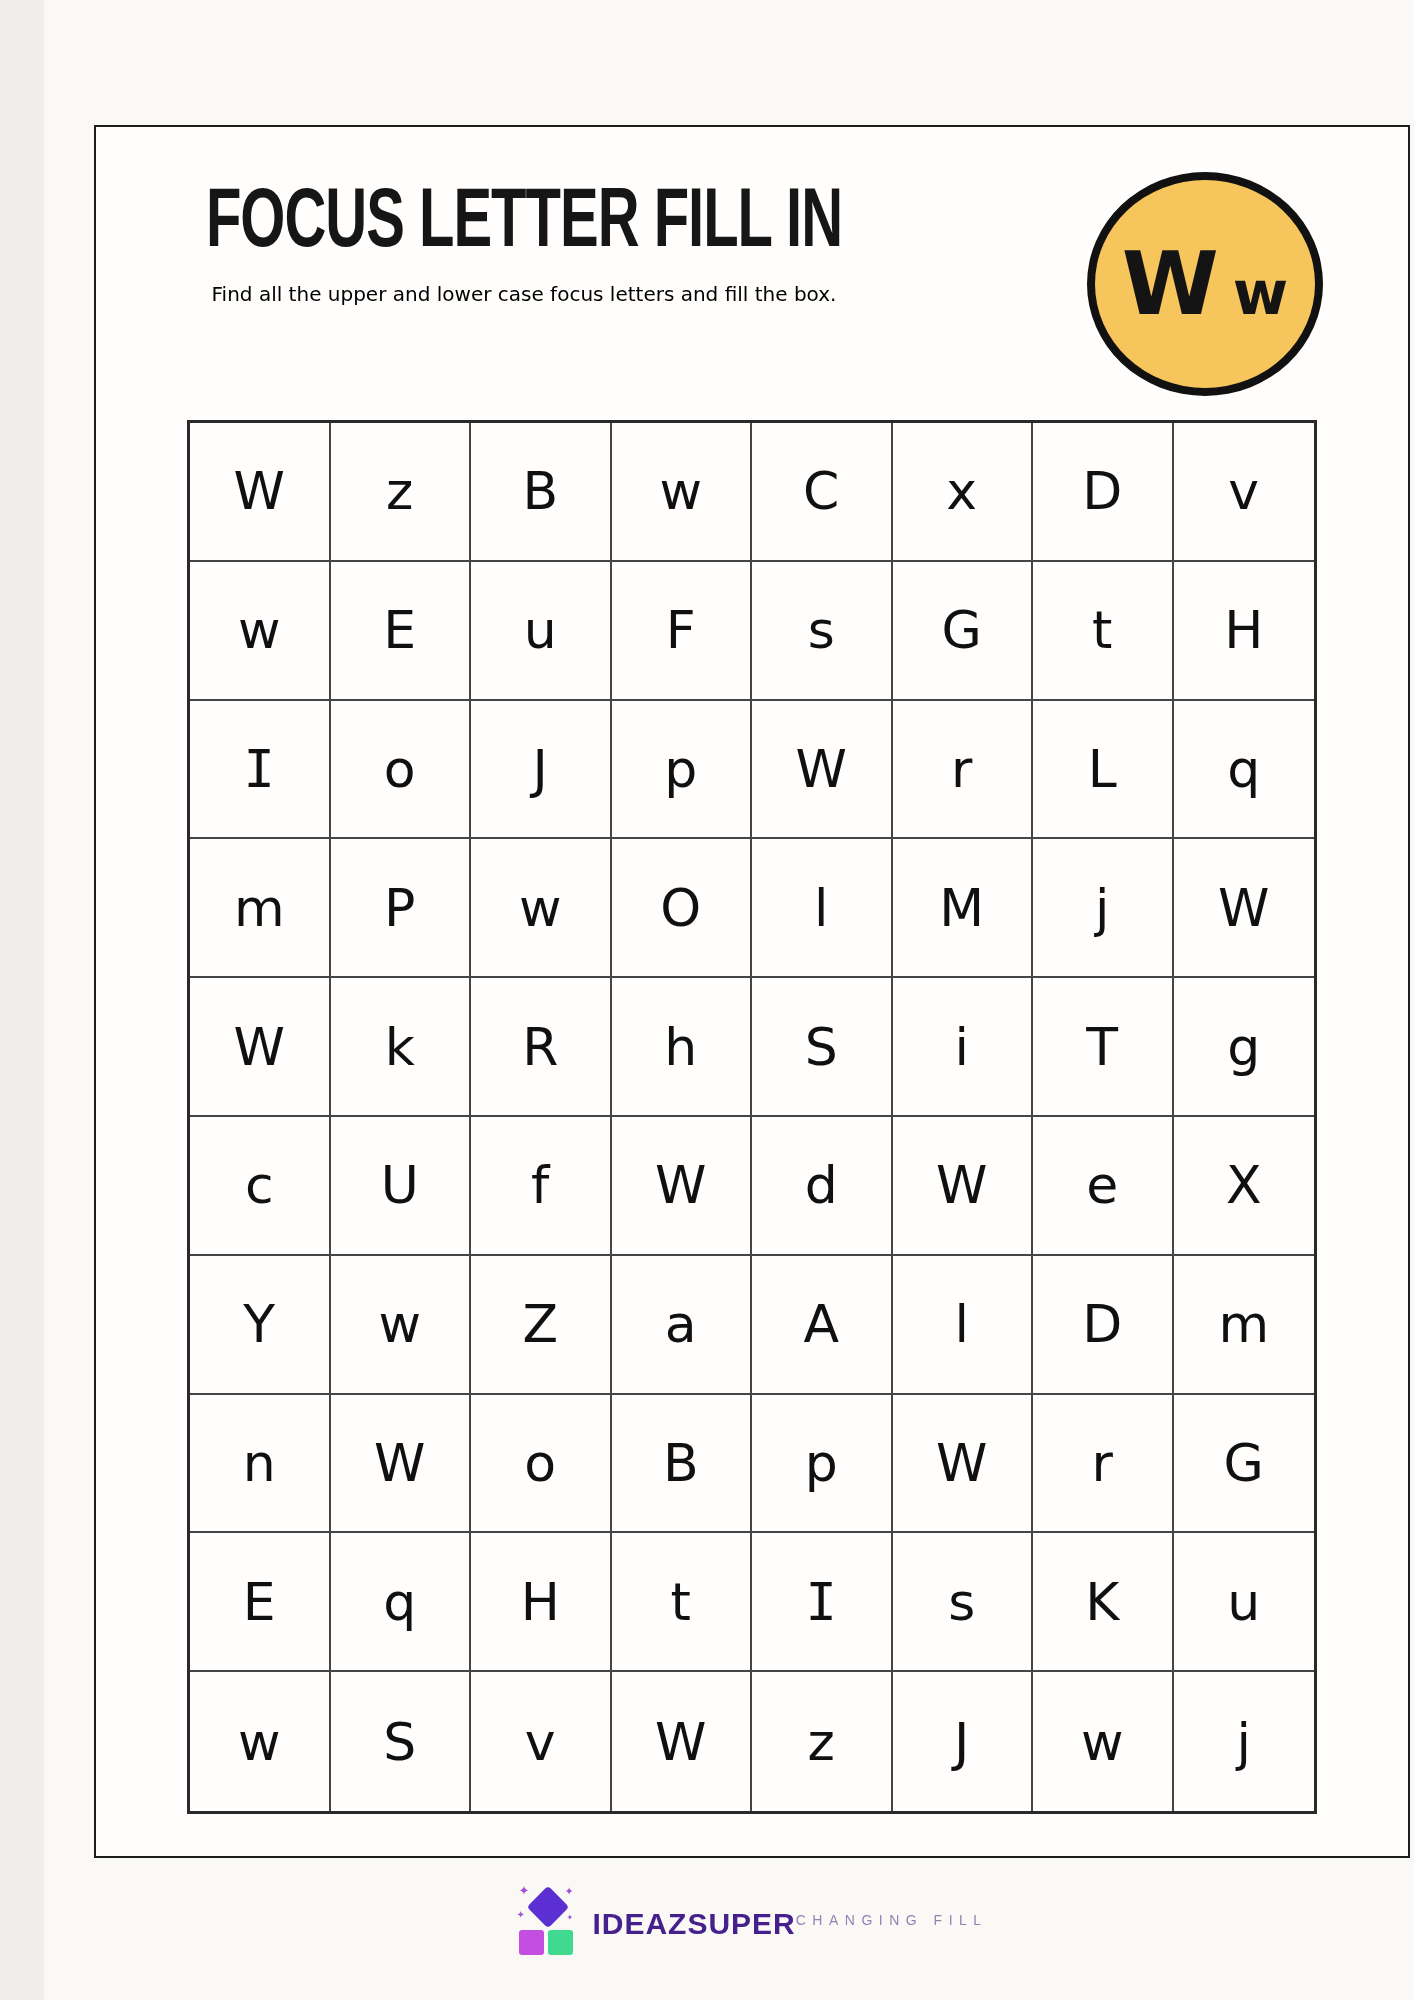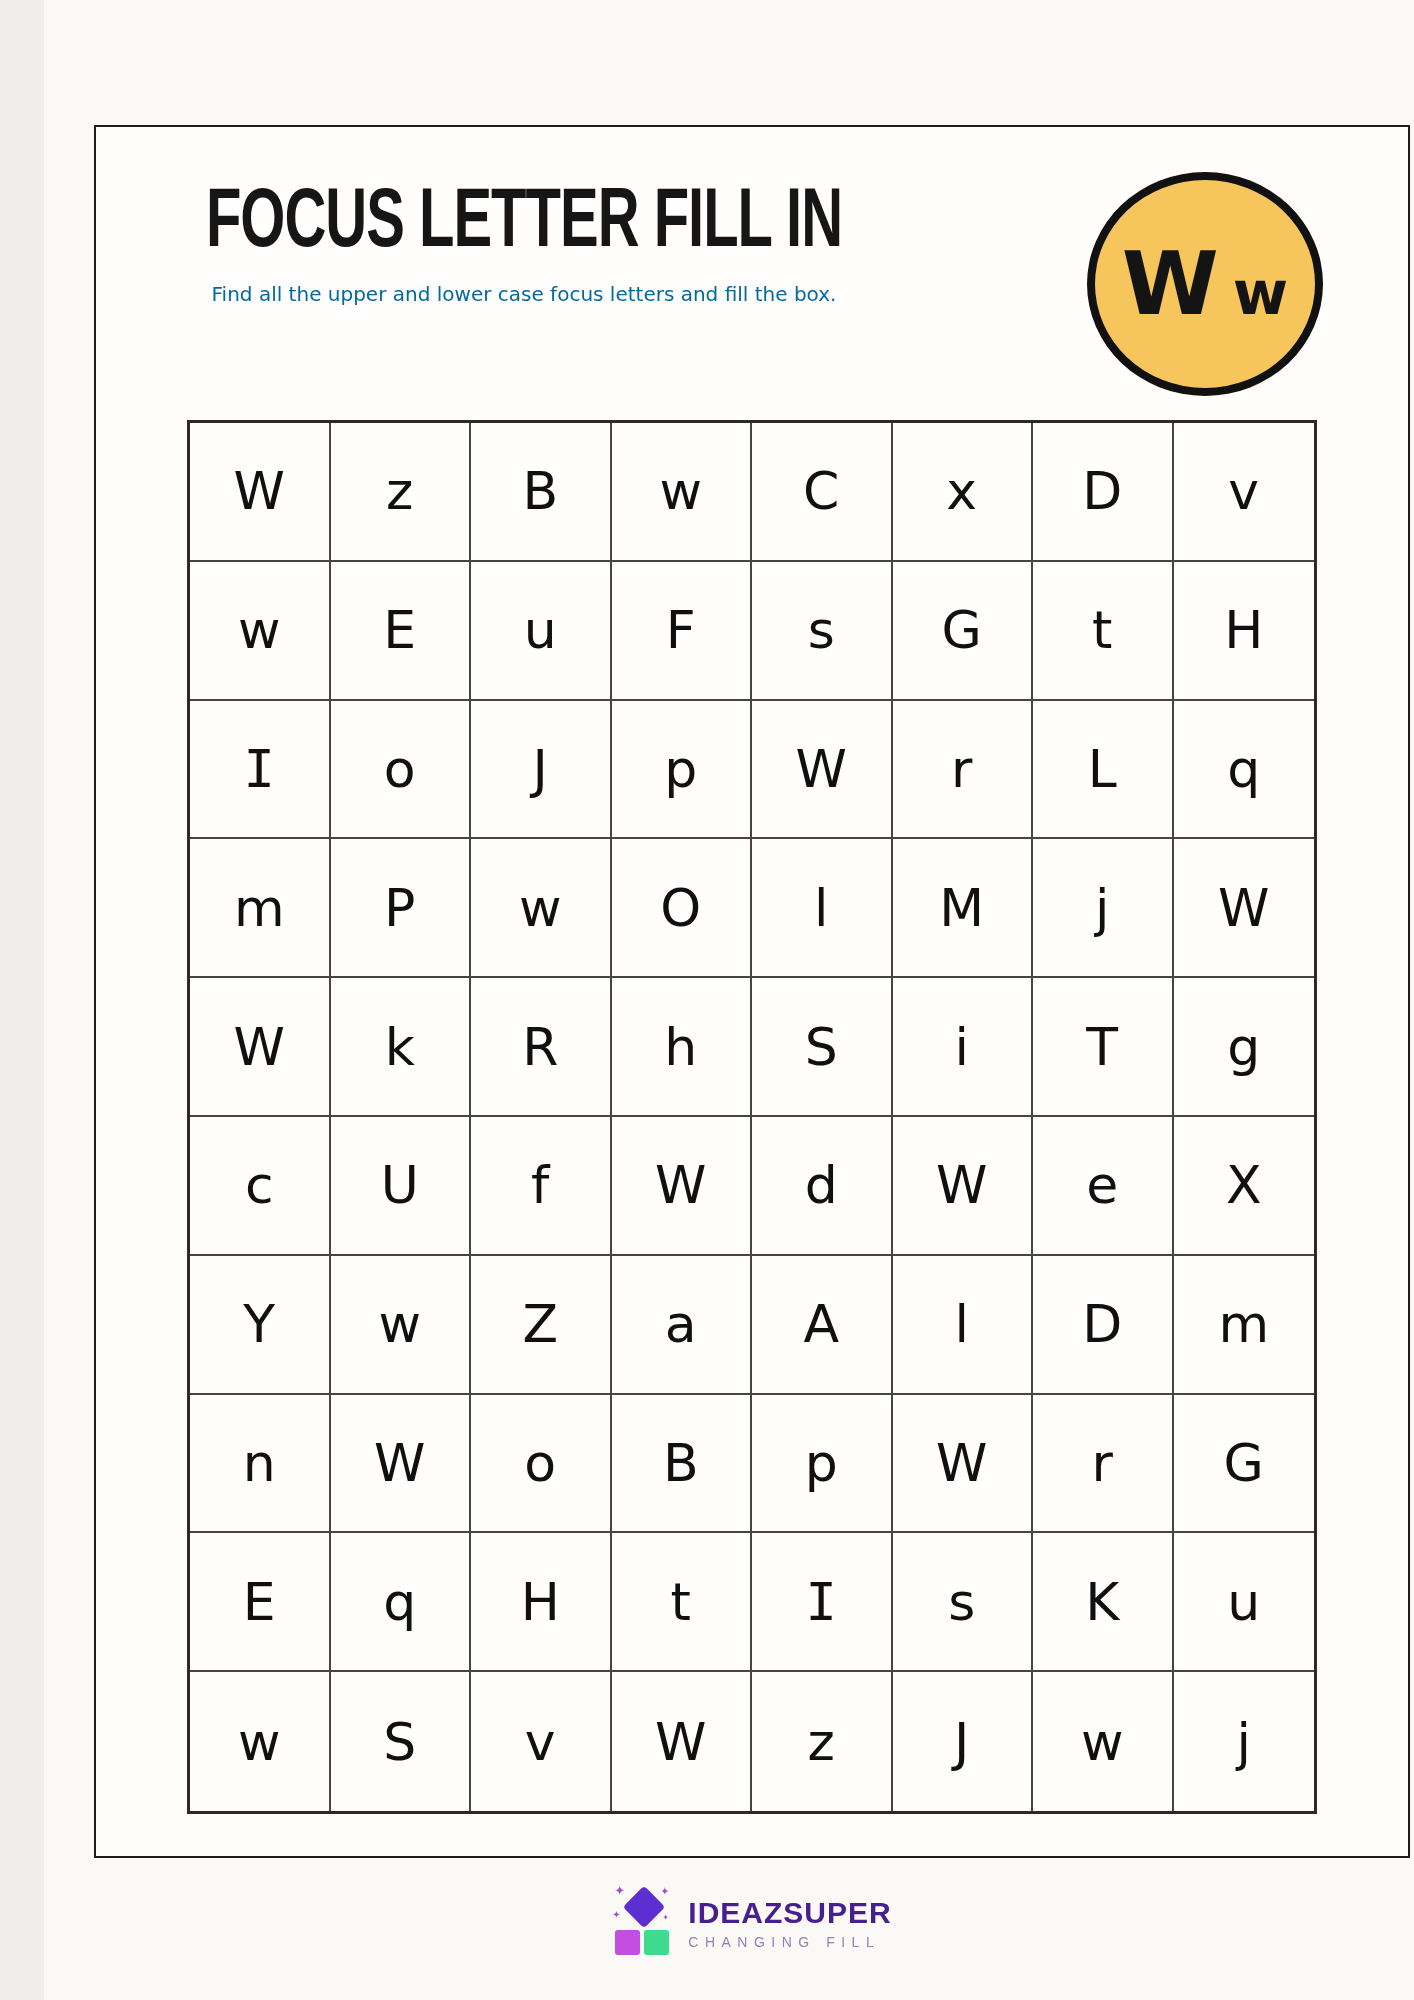--- a/index.html
+++ b/index.html
@@ -17,21 +17,21 @@
     position:absolute; left:150px; top:158px; width:660px; text-align:center;
   }
   .title {
     font-family:"Liberation Sans", sans-serif;
     font-weight:700; font-size:58px; letter-spacing:-1px;
     transform:scaleY(1.45); transform-origin:center;
     line-height:118px; white-space:nowrap; color:#161616;
   }
   .subtitle {
     font-family:"DejaVu Sans", sans-serif;
-    font-size:20px; font-weight:500; margin-top:6px; color:#0369a1;
+    font-size:20px; font-weight:500; margin-top:6px; color:#000000;
     white-space:nowrap;
   }
   .badge {
     position:absolute; left:1043px; top:172px; width:236px; height:224px;
     background:var(--badge-fill,#f6c65c);
     border:8px solid var(--badge-border,#111111);
     border-radius:50%;
     display:flex; align-items:center; justify-content:center;
   }
   .badge-inner { display:flex; align-items:baseline; gap:14px; }
@@ -62,21 +62,21 @@
   .logo-star { position:absolute; color:var(--logo-star,#a34fd1); font-size:13px; line-height:1; }
   .star-1 { left:4px;  top:0; }
   .star-2 { left:50px; top:2px;  font-size:11px; }
   .star-3 { left:2px;  top:26px; font-size:10px; }
   .star-4 { left:52px; top:30px; font-size:8px; }
   .logo-sq {
     position:absolute; top:46px; width:25px; height:25px; border-radius:3px;
   }
   .sq-left  { left:5px;  background:var(--logo-square-left,#c44ee0); }
   .sq-right { left:34px; background:var(--logo-square-right,#3fd98f); }
-  .logo-text { display:flex; flex-direction:column; }
+  .logo-text { display:flex; flex-direction:row; }
   .brand-name {
     font-family:"Liberation Sans", sans-serif;
     font-weight:700; font-size:30px; letter-spacing:1px;
     color:var(--brand-purple,#46208c); line-height:1.1;
   }
   .tagline {
     font-family:"Liberation Sans", sans-serif;
     font-size:14px; font-weight:500; letter-spacing:6.5px;
     color:var(--tagline-purple,#9183b4); margin-top:5px;
   }

